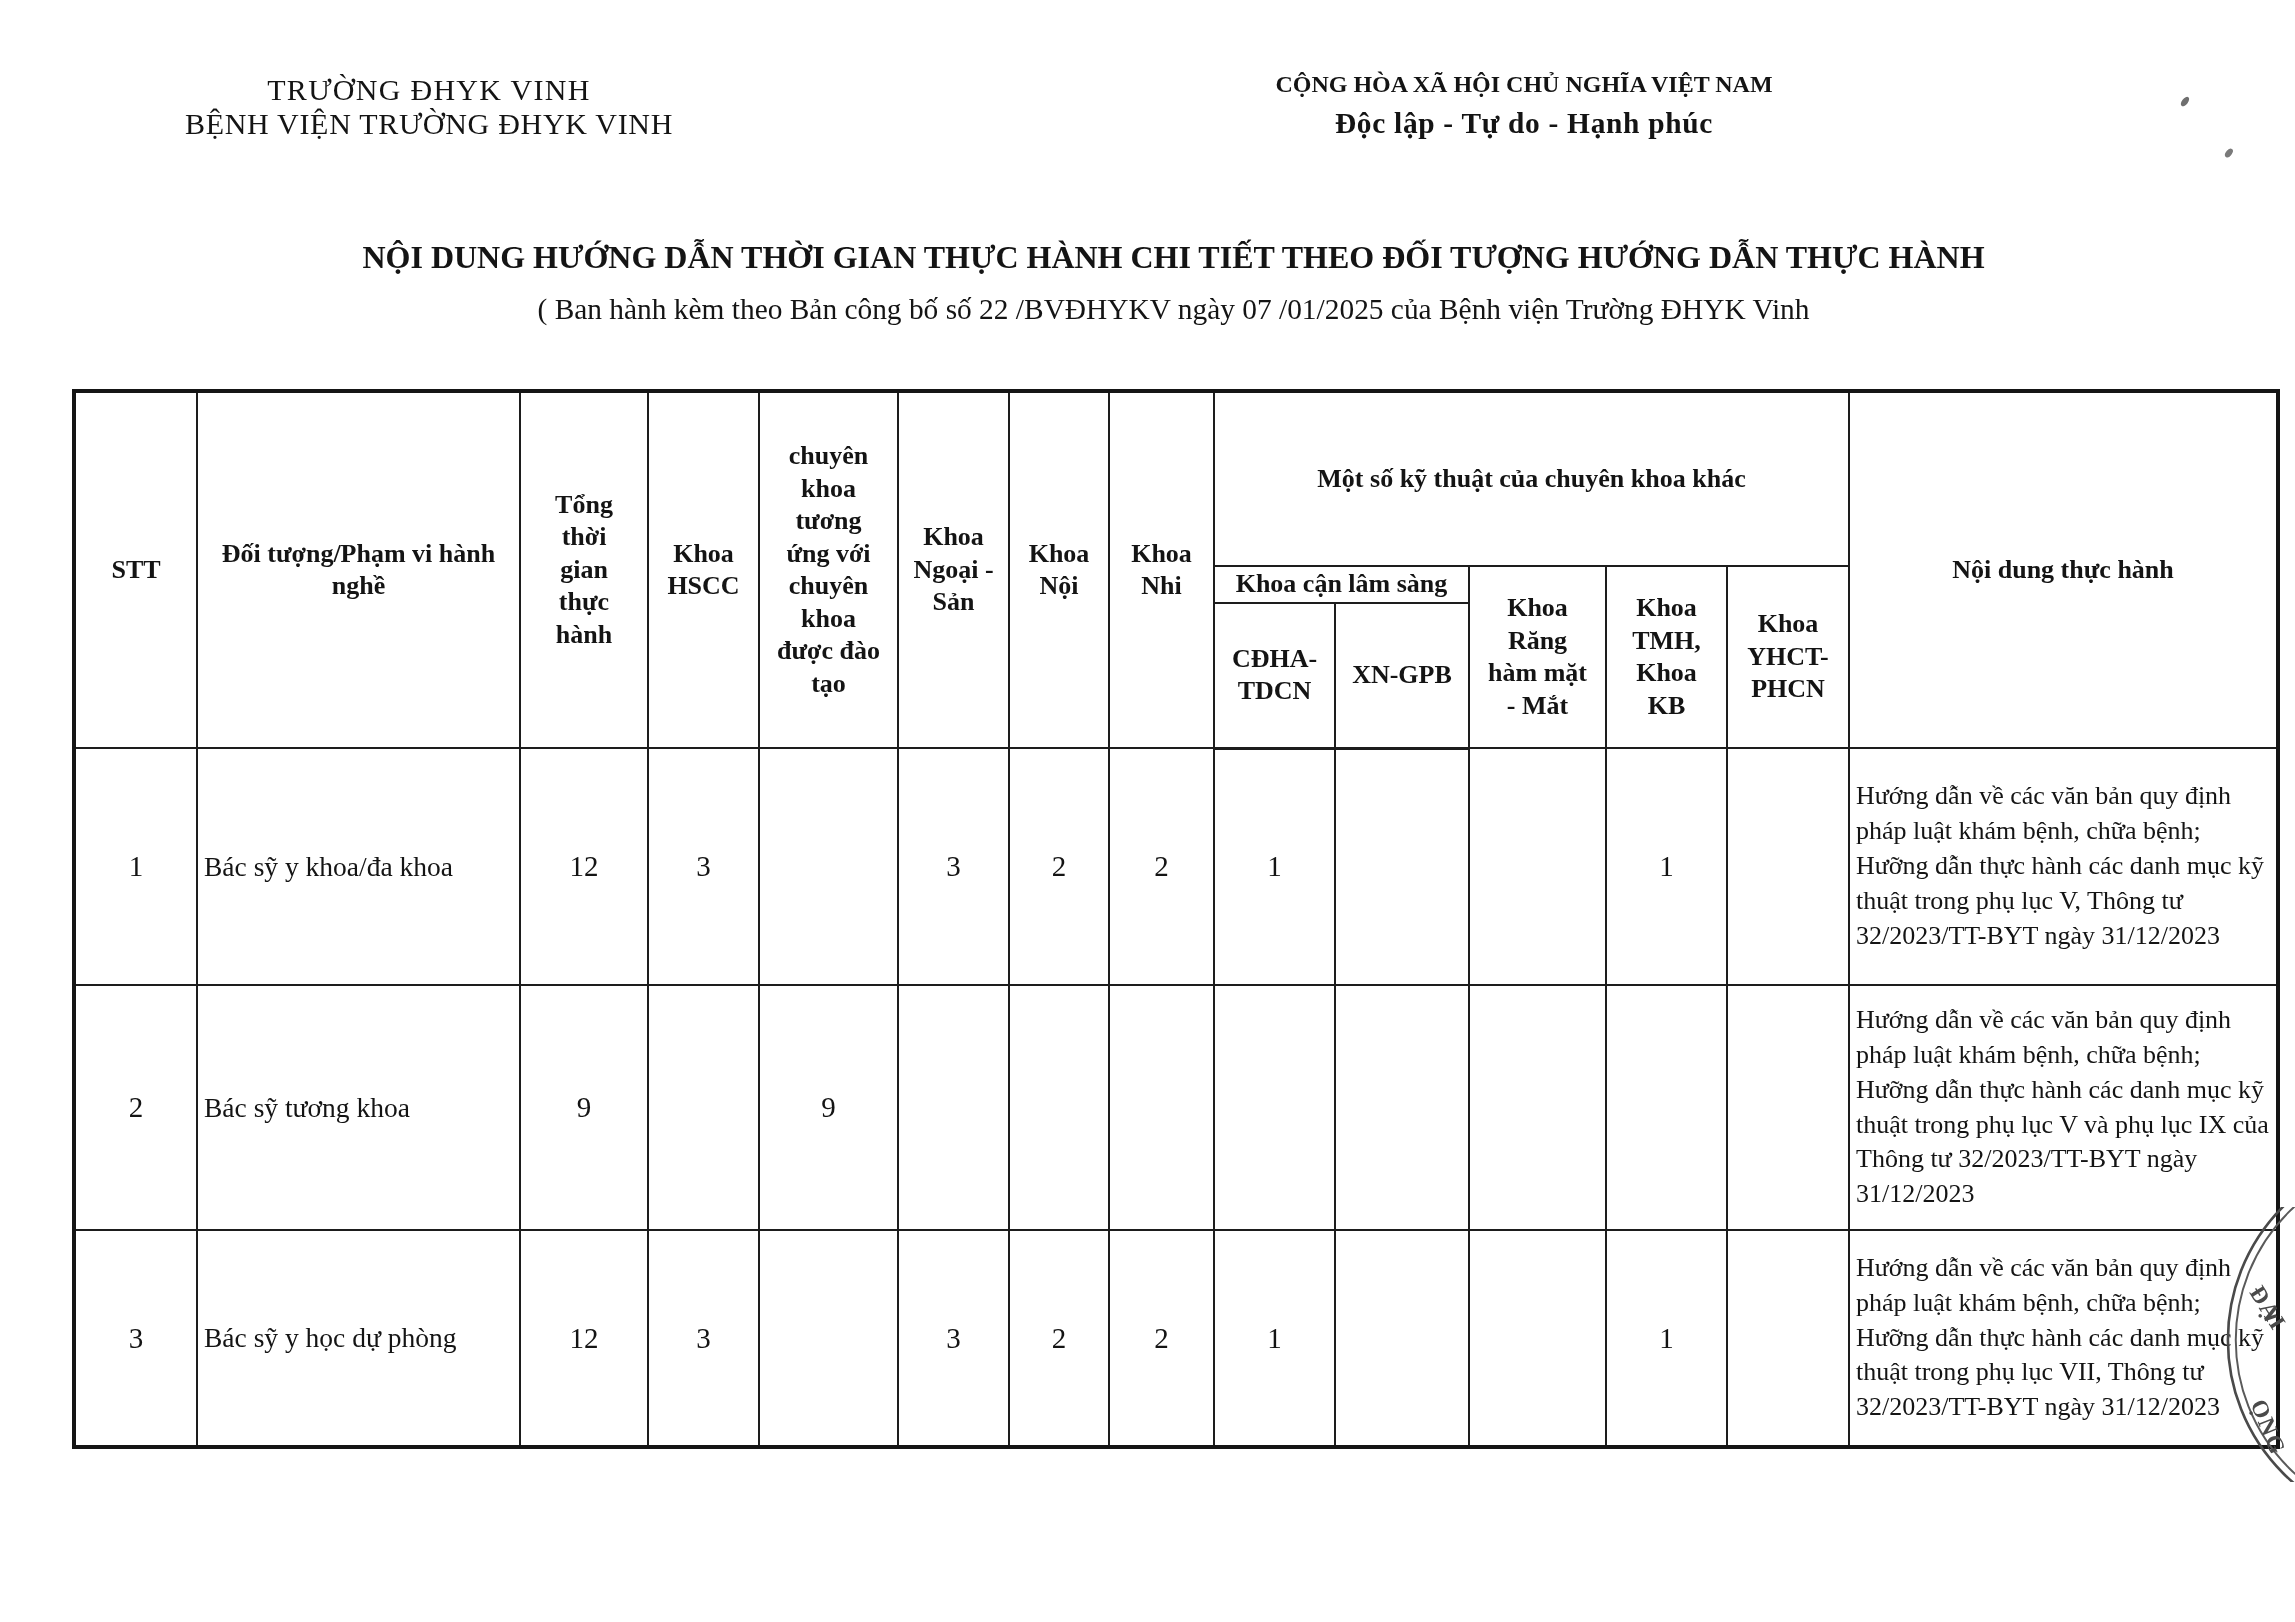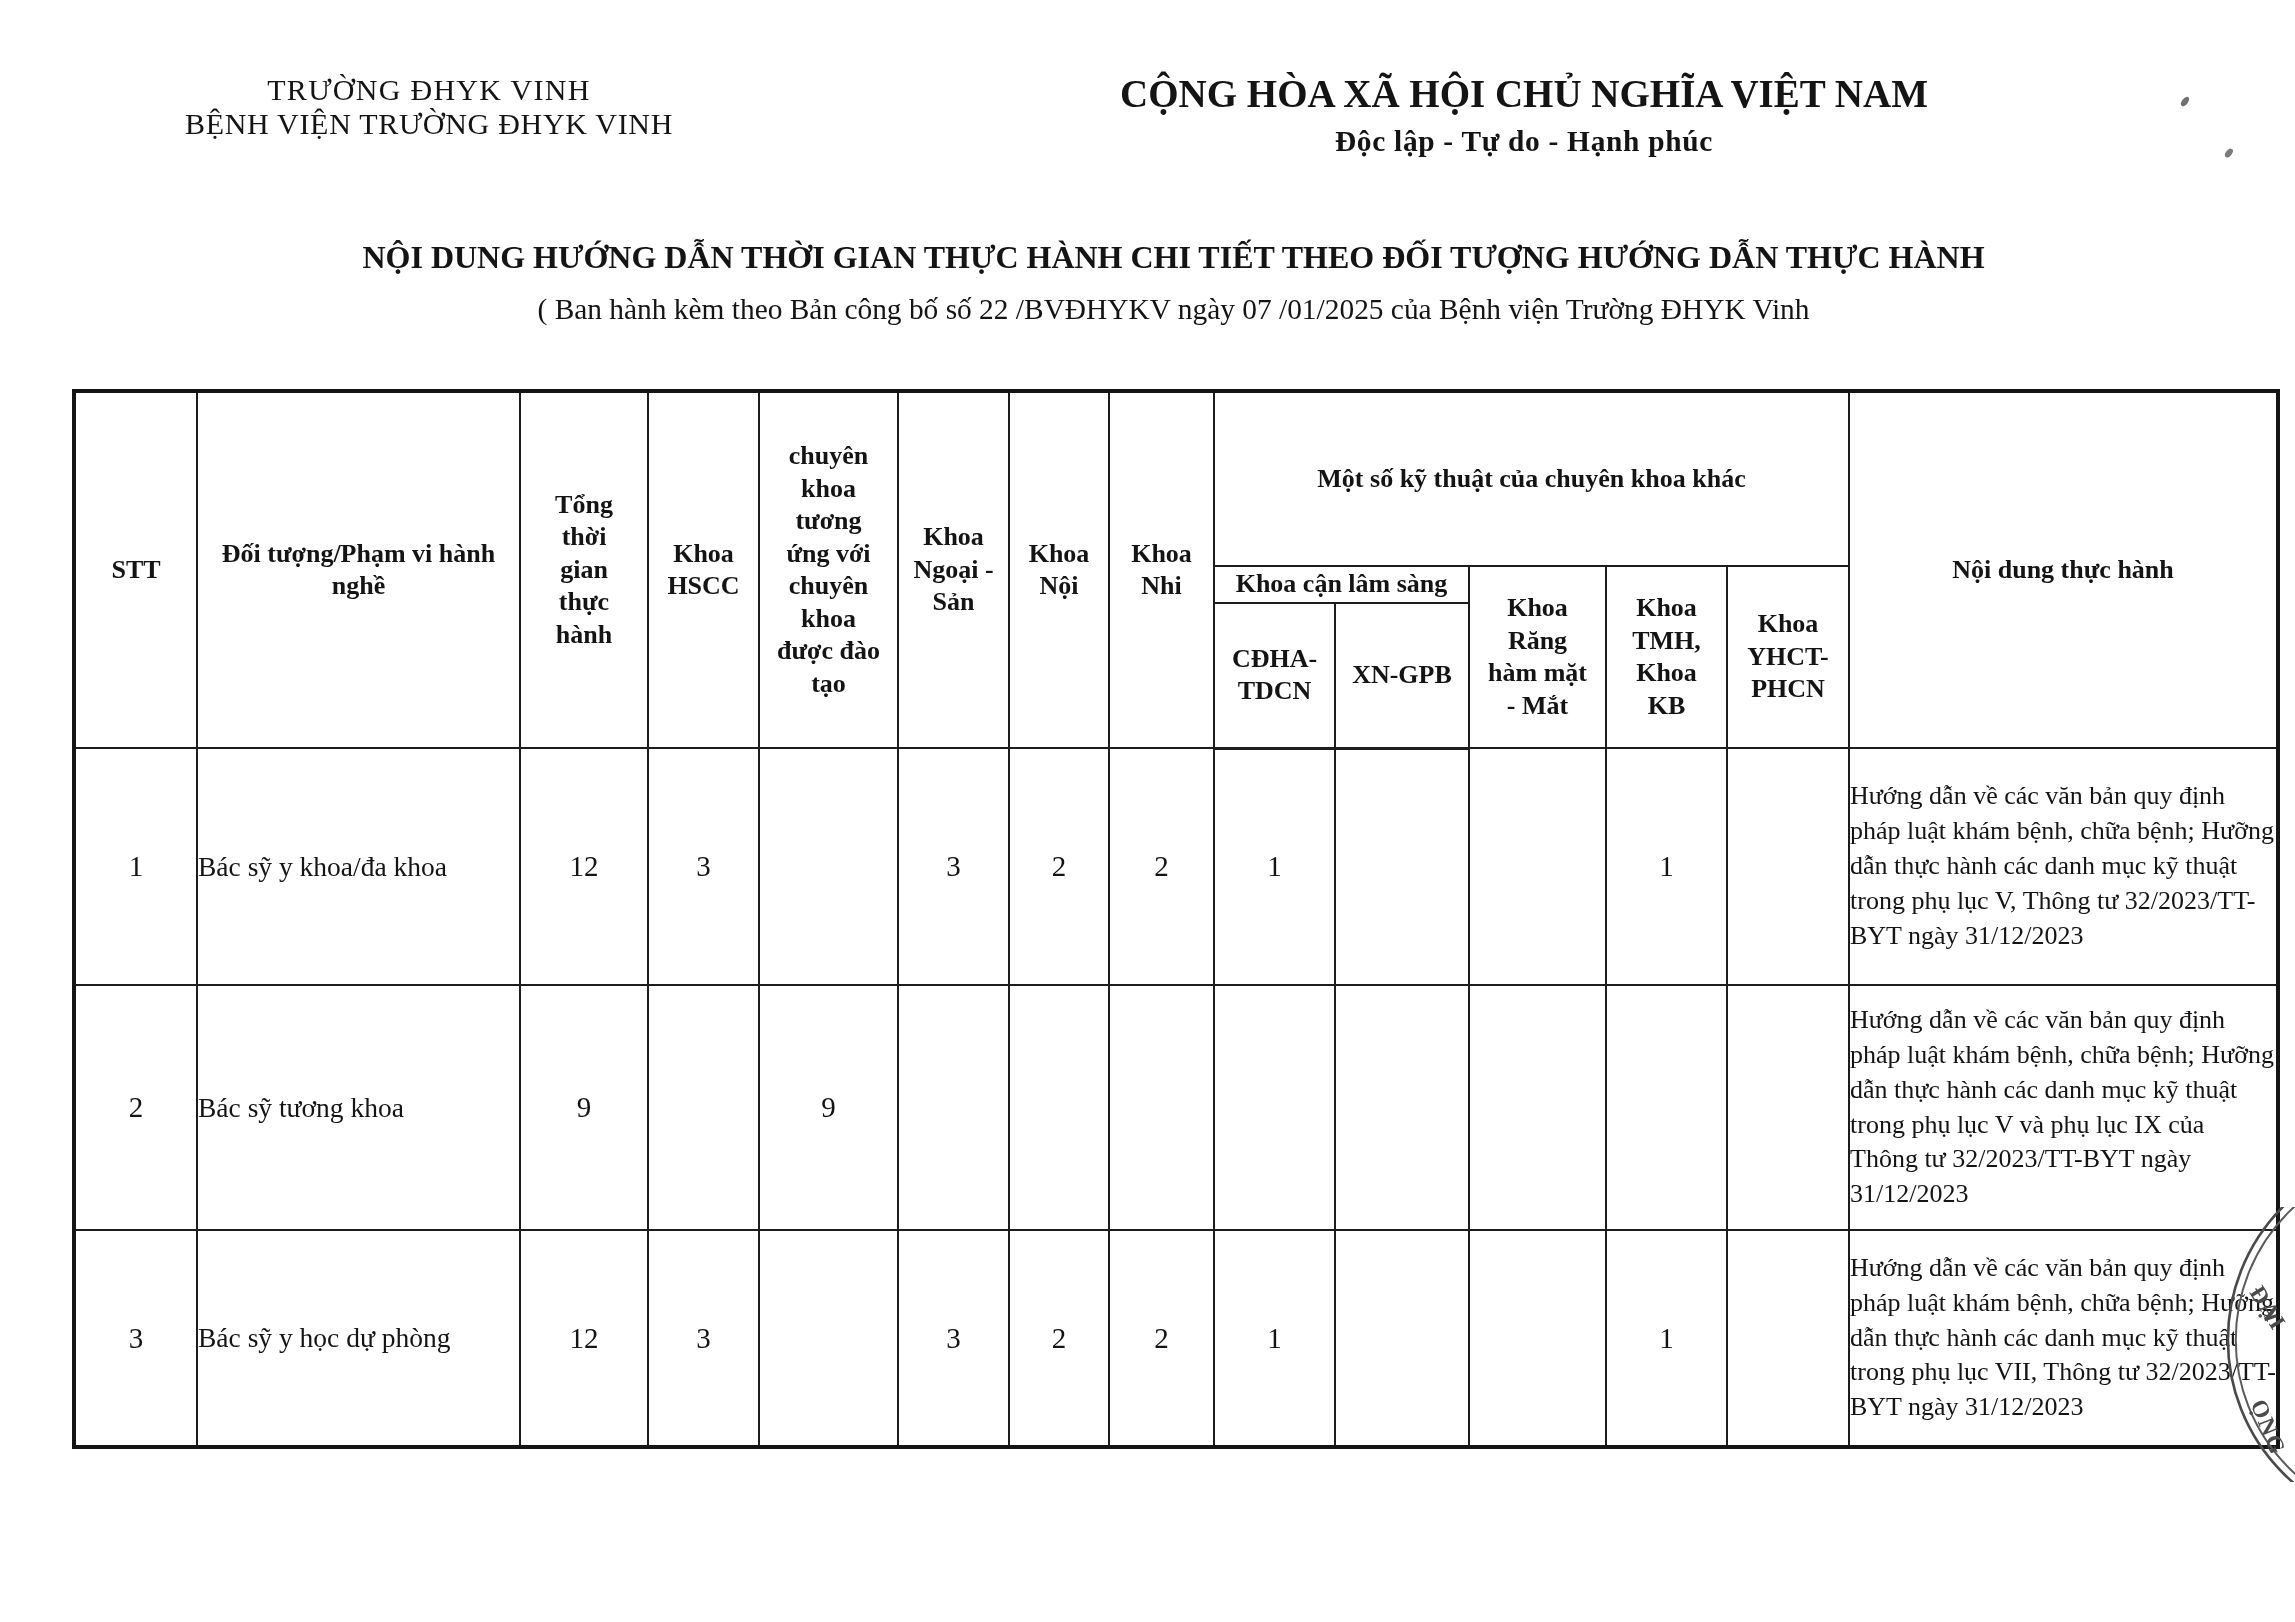--- a/index.html
+++ b/index.html
@@ -11,41 +11,41 @@
     font-family:"Liberation Serif", serif;
     color:#141414;
     overflow:hidden;
     border-radius:14px;
   }
   
   .org-block{position:absolute;top:73px;left:92px;width:674px;text-align:center;}
   .org-line1{font-size:30px;letter-spacing:1.3px;}
   .org-line2{font-size:30px;font-weight:normal;letter-spacing:0.7px;}
   .state-block{position:absolute;top:71px;left:1112px;width:824px;text-align:center;}
-  .state-line1{font-size:39px;font-weight:bold;}
+  .state-line1{font-size:24px;font-weight:bold;}
   .state-line2{font-size:29.4px;font-weight:bold;margin-top:9px;letter-spacing:0.7px;}
   
   .doc-title{
     position:absolute;top:239px;left:0;width:100%;text-align:center;
     font-size:32px;font-weight:bold;white-space:nowrap;transform:translateX(26px);
   }
   .doc-subtitle{
     position:absolute;top:293px;left:0;width:100%;text-align:center;
     font-size:29.4px;white-space:nowrap;transform:translateX(26px);
   }
   
   .main-table{
     position:absolute;left:72px;top:389px;width:2204px;height:1055px;
     border-collapse:collapse;table-layout:fixed;
     border:4.6px solid #151515;
   }
   .main-table th,.main-table td{
     border:2px solid #1d1d1d;
     vertical-align:middle;
-    padding:0;
+    padding:6px;
     overflow:hidden;
   }
   .main-table thead th{
     font-weight:bold;font-size:26px;line-height:1.25;text-align:center;
     padding:0 14px;
   }
   .main-table thead tr.h-bottom th{border-bottom-width:3.9px;}
   .subhead-thin{font-size:25.5px;line-height:1.05;}
   .num-cell{text-align:center;font-size:29px;}
   .name-cell{font-size:27.5px;text-align:left;padding:0 2.6px 0 5.2px;}

